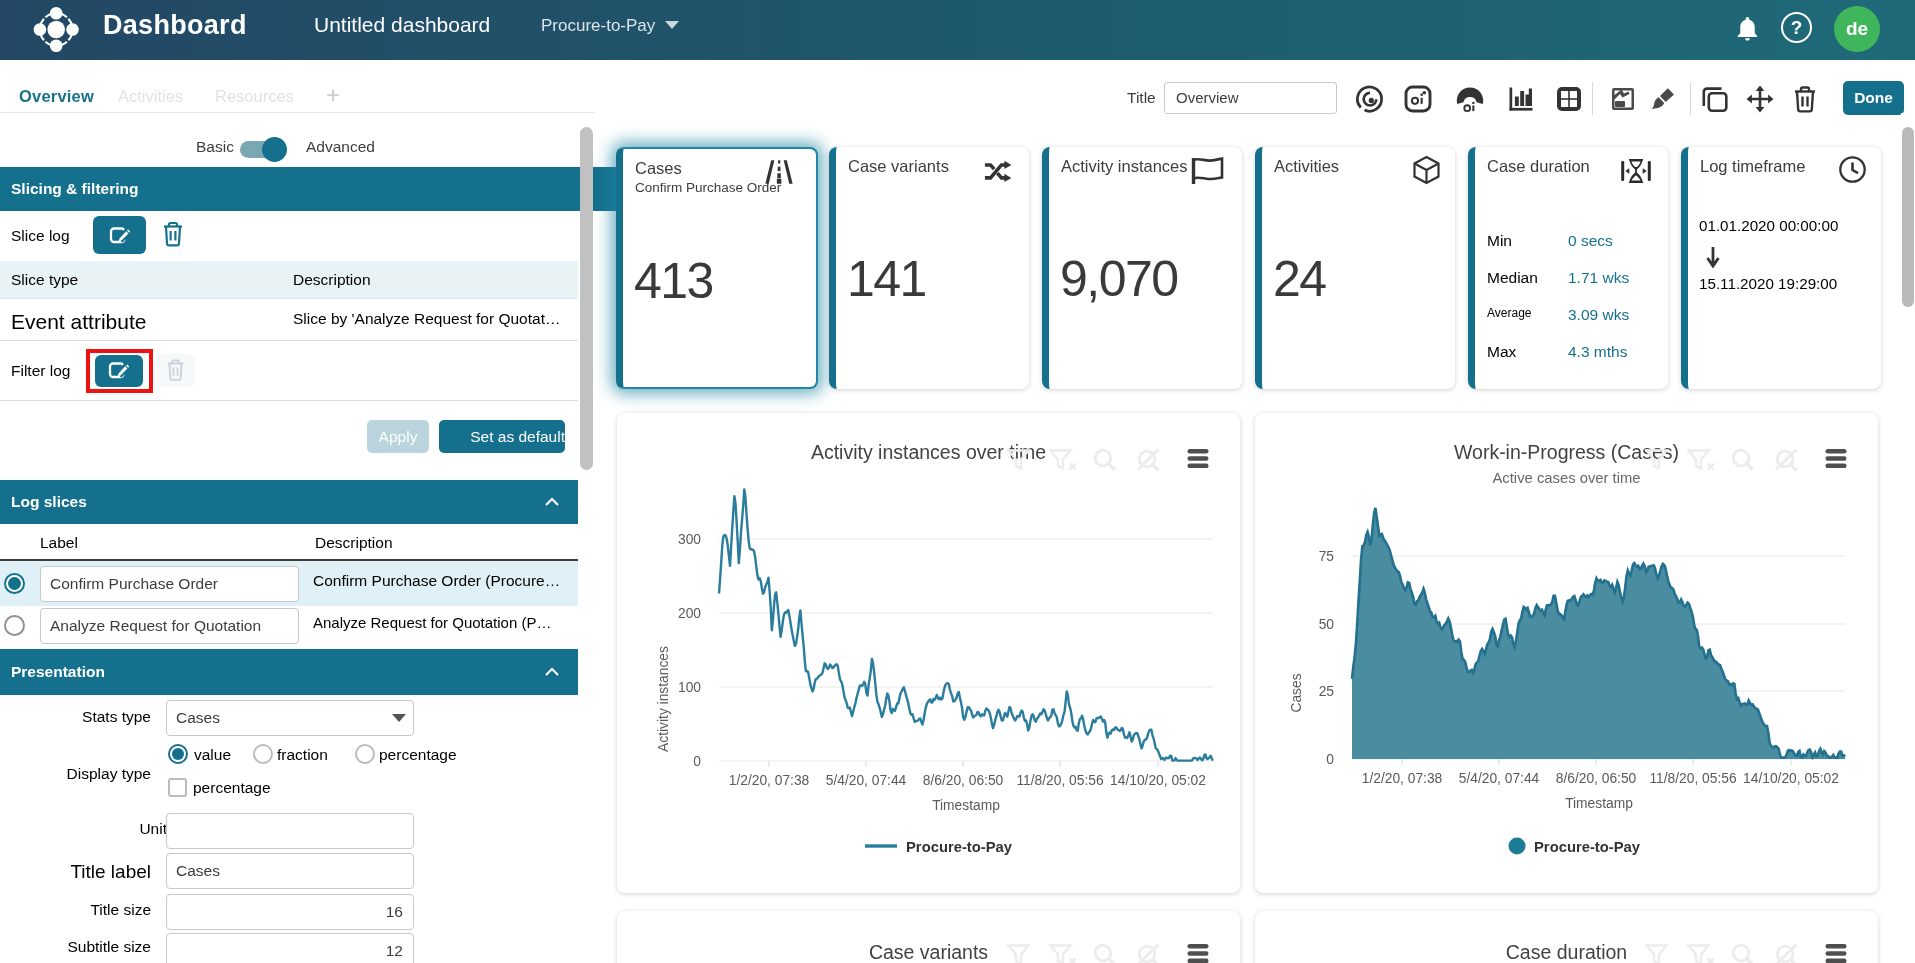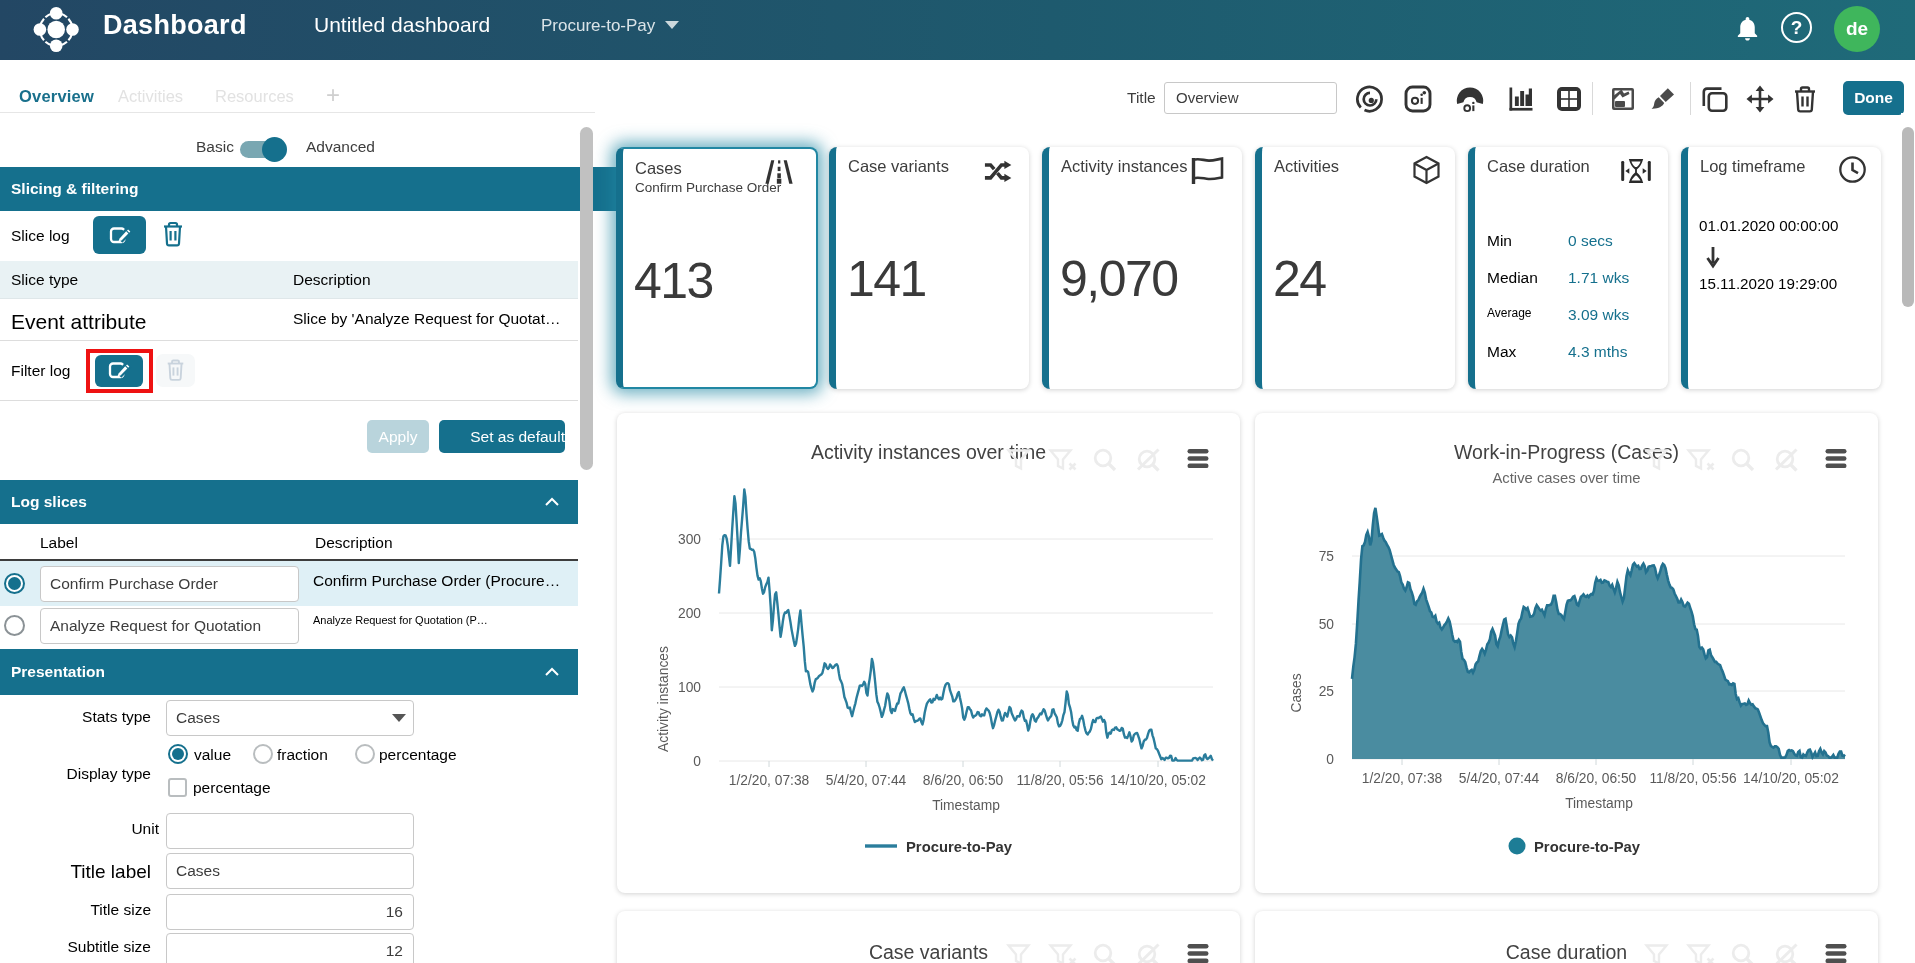--- a/index.html
+++ b/index.html
@@ -202,41 +202,41 @@
 <div style="position:absolute;left:40px;top:534px;font-size:15.5px;">Label</div>
 <div style="position:absolute;left:315px;top:534px;font-size:15.5px;">Description</div>
 <div style="position:absolute;left:0;top:559px;width:578px;height:2px;background:#3d3d3d;"></div>
 <div style="position:absolute;left:0;top:561px;width:578px;height:45px;background:#dff0f6;"></div>
 <div style="position:absolute;left:4px;top:573px;width:21px;height:21px;border-radius:50%;border:2px solid #15708d;background:#fff;"></div>
 <div style="position:absolute;left:8px;top:577px;width:13px;height:13px;border-radius:50%;background:#15708d;"></div>
 <div style="position:absolute;left:40px;top:566px;width:259px;height:36px;background:#fff;border:1px solid #c8c8c8;border-radius:4px;font-size:15.5px;line-height:34px;padding-left:9px;color:#3d3d3d;">Confirm Purchase Order</div>
 <div style="position:absolute;left:313px;top:572px;font-size:15.5px;width:262px;white-space:nowrap;">Confirm Purchase Order (Procure…</div>
 <div style="position:absolute;left:4px;top:615px;width:21px;height:21px;border-radius:50%;border:2px solid #8b9296;background:#fff;"></div>
 <div style="position:absolute;left:40px;top:608px;width:259px;height:36px;background:#fff;border:1px solid #c8c8c8;border-radius:4px;font-size:15.5px;line-height:34px;padding-left:9px;color:#3d3d3d;">Analyze Request for Quotation</div>
-<div style="position:absolute;left:313px;top:614px;font-size:11px;width:262px;white-space:nowrap;">Analyze Request for Quotation (P…</div>
+<div style="position:absolute;left:313px;top:614px;font-size:15px;width:262px;white-space:nowrap;">Analyze Request for Quotation (P…</div>
 
 <div class="sechead" style="position:absolute;left:0;top:649px;width:578px;height:46px;line-height:46px;font-size:15.5px;">Presentation
   <svg width="16" height="10" viewBox="0 0 16 10" style="top:18px;">
         <path d="M2 8 L8 2 L14 8" stroke="#fff" stroke-width="2" fill="none"></path>
       </svg>
 </div>
 <div style="position:absolute;left:0px;top:708px;width:151px;font-size:15.5px;text-align:right;">Stats type</div>
 <div style="position:absolute;left:166px;top:700px;width:248px;height:36px;border:1px solid #c8c8c8;border-radius:4px;font-size:15.5px;line-height:34px;padding-left:9px;color:#3d3d3d;">Cases</div>
 <div style="position:absolute;left:392px;top:714px;width:0;height:0;border-left:7px solid transparent;border-right:7px solid transparent;border-top:8px solid #555;"></div>
 <div style="position:absolute;left:0px;top:765px;width:151px;font-size:15.5px;text-align:right;">Display type</div>
 <div style="position:absolute;left:168px;top:744px;width:20px;height:20px;border-radius:50%;border:2px solid #15708d;"></div>
 <div style="position:absolute;left:172px;top:748px;width:12px;height:12px;border-radius:50%;background:#15708d;"></div>
 <div style="position:absolute;left:194px;top:746px;font-size:15.5px;">value</div>
 <div style="position:absolute;left:253px;top:744px;width:20px;height:20px;border-radius:50%;border:2px solid #b9bdbf;"></div>
 <div style="position:absolute;left:277px;top:746px;font-size:15.5px;">fraction</div>
 <div style="position:absolute;left:355px;top:744px;width:20px;height:20px;border-radius:50%;border:2px solid #b9bdbf;"></div>
 <div style="position:absolute;left:379px;top:746px;font-size:15.5px;">percentage</div>
 <div style="position:absolute;left:168px;top:778px;width:19px;height:19px;border-radius:3px;border:2px solid #b9bdbf;"></div>
 <div style="position:absolute;left:193px;top:779px;font-size:15.5px;">percentage</div>
-<div style="position:absolute;left:8px;top:820px;width:151px;font-size:15.5px;text-align:right;">Unit</div>
+<div style="position:absolute;left:16px;top:820px;width:151px;font-size:15.5px;text-align:right;">Unit</div>
 <div style="position:absolute;left:166px;top:813px;width:248px;height:36px;border:1px solid #c8c8c8;border-radius:4px;"></div>
 <div style="position:absolute;left:0px;top:861px;width:151px;font-size:19px;text-align:right;">Title label</div>
 <div style="position:absolute;left:166px;top:853px;width:248px;height:36px;border:1px solid #c8c8c8;border-radius:4px;font-size:15.5px;line-height:34px;padding-left:9px;color:#3d3d3d;">Cases</div>
 <div style="position:absolute;left:0px;top:901px;width:151px;font-size:15.5px;text-align:right;">Title size</div>
 <div style="position:absolute;left:166px;top:894px;width:248px;height:36px;border:1px solid #c8c8c8;border-radius:4px;font-size:15.5px;line-height:34px;padding-right:10px;text-align:right;color:#3d3d3d;">16</div>
 <div style="position:absolute;left:0px;top:938px;width:151px;font-size:15.5px;text-align:right;">Subtitle size</div>
 <div style="position:absolute;left:166px;top:933px;width:248px;height:36px;border:1px solid #c8c8c8;border-radius:4px;font-size:15.5px;line-height:34px;padding-right:10px;text-align:right;color:#3d3d3d;">12</div>
 <div class="sb-scroll"></div>
 
 <div class="kcard" style="left:616px;top:147px;width:202px;border:2px solid #2187a3;border-left:7px solid #15708d;box-shadow:0 0 16px 5px rgba(33,135,163,0.65);">

